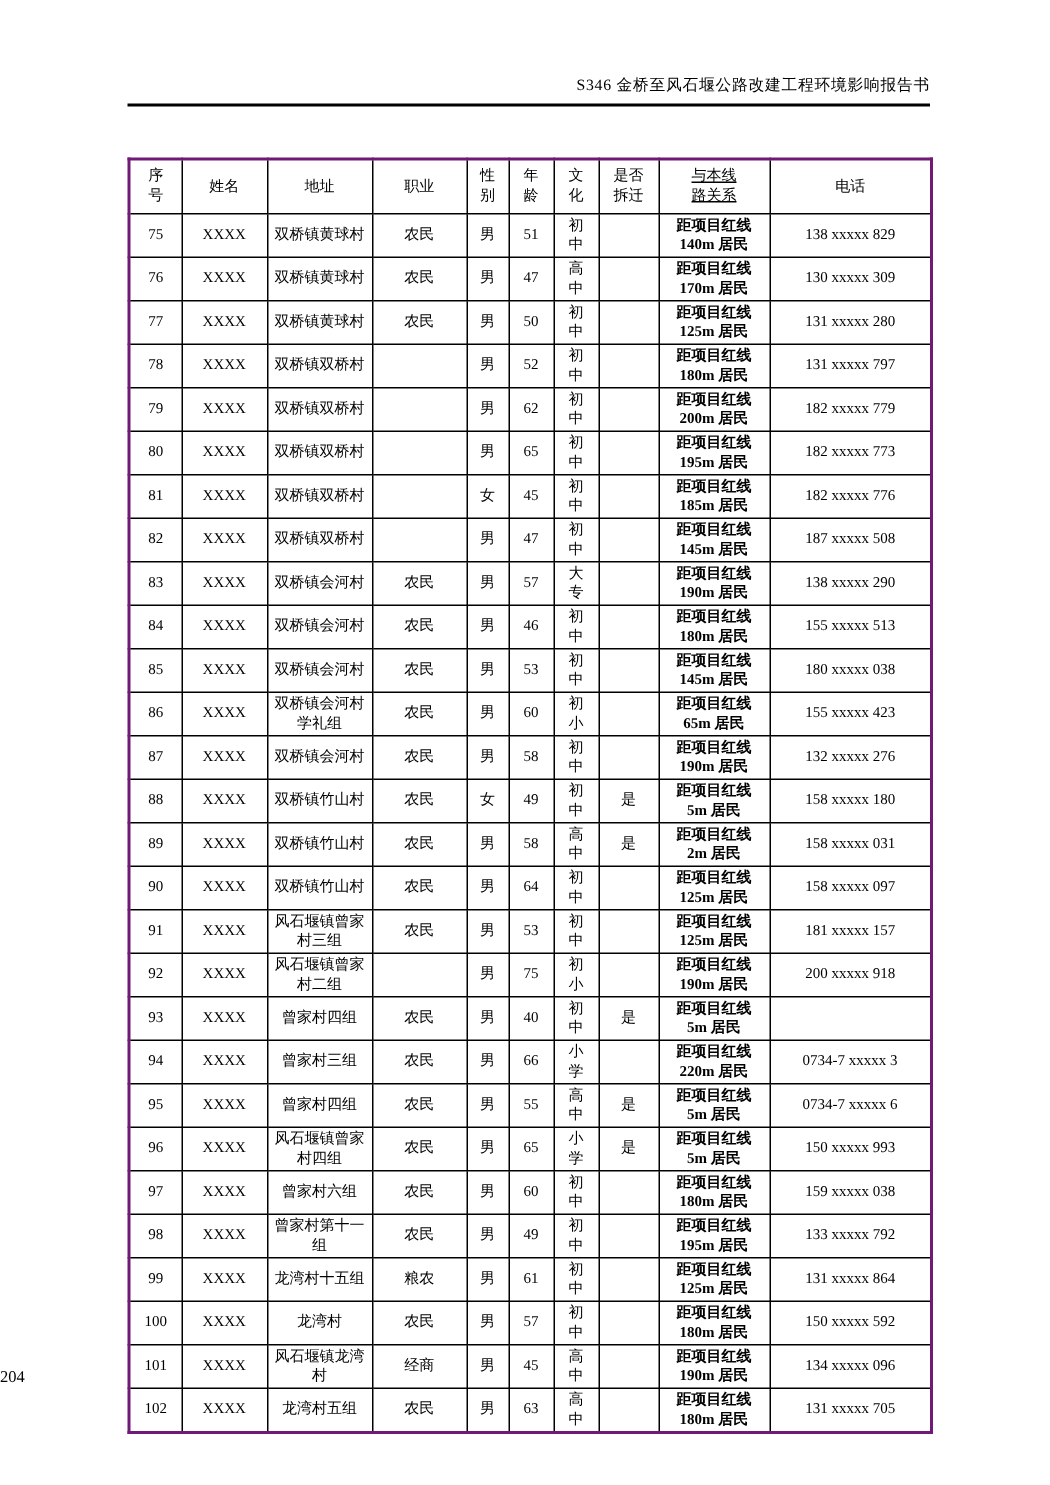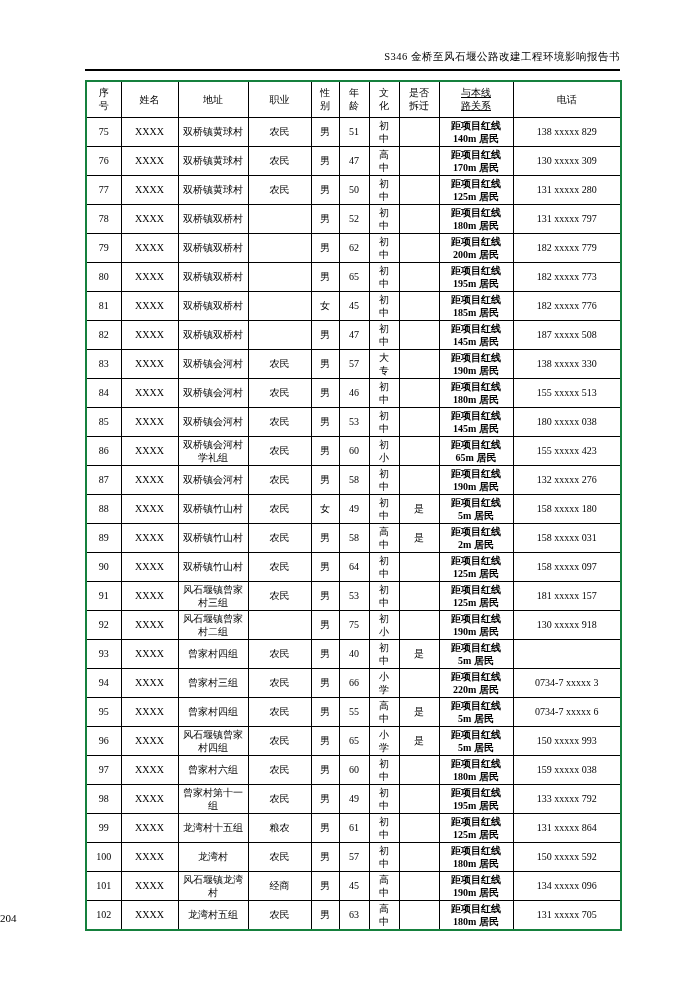--- a/index.html
+++ b/index.html
@@ -13,23 +13,23 @@
   .doc-title {
     position: absolute; top: 50px; right: 80px;
     font-size: 10.5px; letter-spacing: 0.5px; white-space: nowrap;
   }
   .header-rule {
     position: absolute; top: 69px; left: 85px;
     width: 535px; height: 2px; background: #000;
   }
 
   table.survey {
-    position: absolute; top: 80px; left: 85px;
+    position: absolute; top: 105px; left: 85px;
     border-collapse: collapse; table-layout: fixed;
-    width: 535px; border: 2px solid #15803d;
+    width: 535px; border: 2px solid #701a75;
   }
   table.survey th, table.survey td {
     border: 1px solid #000;
     text-align: center; vertical-align: middle;
     font-size: 10px; line-height: 13px;
     padding: 1px 2px; font-weight: normal;
     overflow: hidden; word-break: break-all;
   }
   thead tr { height: 36px; }
   tbody tr { height: 28px; }
@@ -207,21 +207,21 @@
           <td><span>双桥镇会河村</span></td>
           <td><span>农民</span></td>
           <td><span>男</span></td>
           <td><span>57</span></td>
           <td><span class="w1">大专</span></td>
           <td><span></span></td>
           <td>
             <span class="rel-line">距项目红线</span>
             <span class="rel-line">190m 居民</span>
           </td>
-          <td><span class="phone">138 xxxxx 330</span></td>
+          <td><span class="phone">138 xxxxx 290</span></td>
         </tr>
         <tr>
           <td><span>84</span></td>
           <td><span>XXXX</span></td>
           <td><span>双桥镇会河村</span></td>
           <td><span>农民</span></td>
           <td><span>男</span></td>
           <td><span>46</span></td>
           <td><span class="w1">初中</span></td>
           <td><span></span></td>
@@ -342,21 +342,21 @@
           <td><span>风石堰镇曾家村二组</span></td>
           <td><span></span></td>
           <td><span>男</span></td>
           <td><span>75</span></td>
           <td><span class="w1">初小</span></td>
           <td><span></span></td>
           <td>
             <span class="rel-line">距项目红线</span>
             <span class="rel-line">190m 居民</span>
           </td>
-          <td><span class="phone">130 xxxxx 918</span></td>
+          <td><span class="phone">200 xxxxx 918</span></td>
         </tr>
         <tr>
           <td><span>93</span></td>
           <td><span>XXXX</span></td>
           <td><span>曾家村四组</span></td>
           <td><span>农民</span></td>
           <td><span>男</span></td>
           <td><span>40</span></td>
           <td><span class="w1">初中</span></td>
           <td><span>是</span></td>

